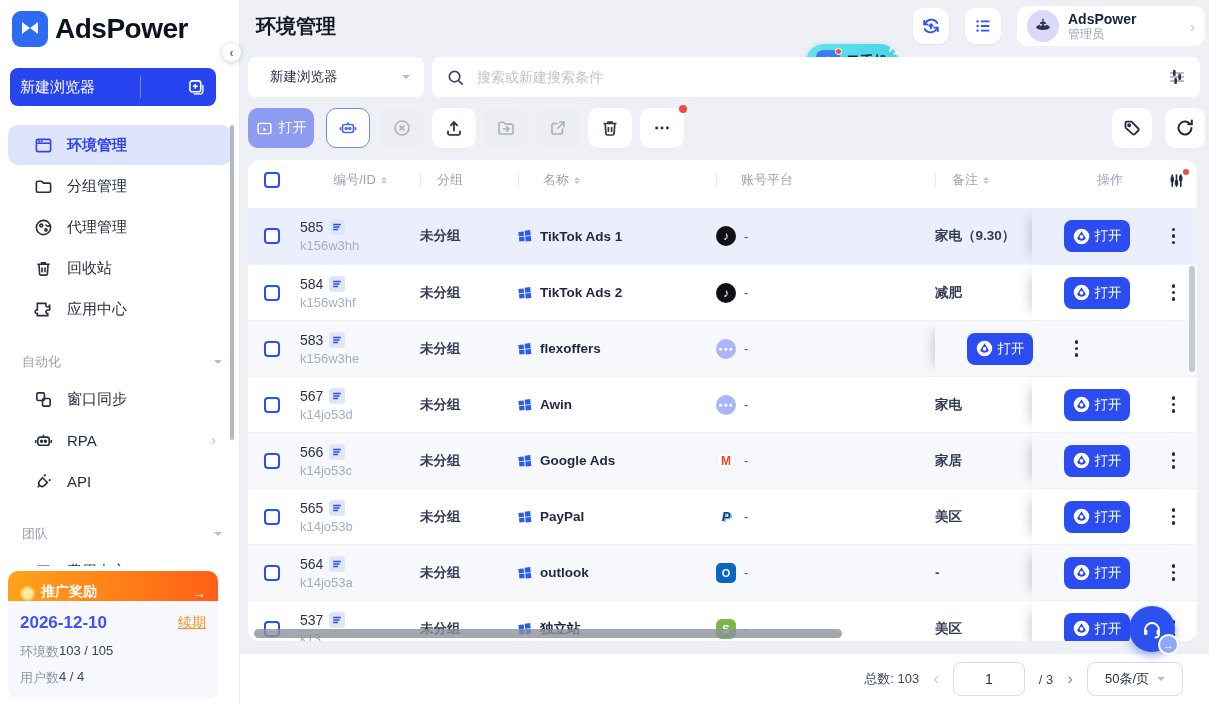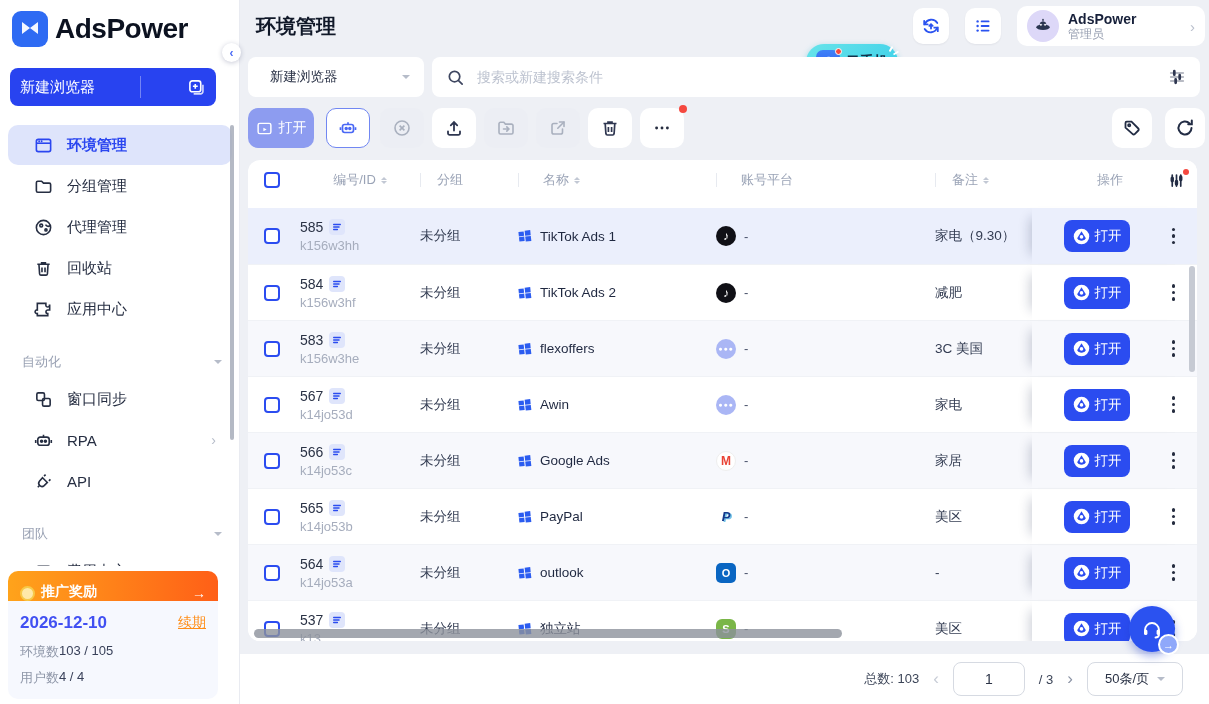--- a/index.html
+++ b/index.html
@@ -86,21 +86,21 @@
 
   .trow { height:56px; display:flex; align-items:stretch; border-top:1px solid #f0f2f6; background:#fff; }
   .trow .cell { height:100%; }
   .trow:first-child { border-top:none; }
   .trow.hl { background:#ebeffc; }
   .trow.tint { background:#f7f8fc; }
   .idline { display:flex; align-items:center; gap:6px; }
   .num { font-size:14px; color:#2a3245; }
   .notebadge { width:16px; height:16px; border-radius:4px; background:#dfe5fb; display:flex; align-items:center; justify-content:center; cursor:pointer; }
   .idsub { font-size:13px; color:#a6adbd; margin-top:3px; }
-  .gtxt, .ntxt, .rtxt { font-size:13.5px; color:#333c52; }
+  .gtxt, .ntxt, .rtxt { font-size:13.5px; color:#333c52;font-weight:bold; }
   .ntxt { color:#1f2840; }
   .picon { width:20px; height:20px; border-radius:50%; display:flex; align-items:center; justify-content:center; font-weight:700; }
   .picon.tiktok { background:#101016; color:#fff; font-size:12px; }
   .picon.generic { background:#aab6f5; color:#fff; font-size:7px; letter-spacing:1px; }
   .picon.gmail { background:#fff; border:1px solid #eee; color:#e94335; font-size:12px; }
   .picon.paypal { background:#fff; color:#153a8c; font-size:13px; font-style:italic; text-shadow:1.5px 1px 0 rgba(39,163,220,.65); }
   .picon.outlook { background:#0a66c2; border-radius:5px; color:#fff; font-size:11px; }
   .picon.shopify { background:#7ab648; border-radius:6px; color:#fff; font-size:11px; }
   .pdash { font-size:13px; color:#49526a; }
   .openbtn { margin-left:32px; align-self:center; width:66px; height:32px; border:none; border-radius:8px; background:#2b4cf0; color:#fff; font-size:13.5px; display:flex; align-items:center; justify-content:center; gap:5px; cursor:pointer; }
@@ -598,23 +598,20 @@
                     <rect x="8.2" y="8.6" width="6.4" height="5.8"></rect>
                   </g>
                 </svg>
       </span>
       <span class="ntxt">flexoffers</span>
     </div>
     <div class="cell c-platform">
       <span class="picon generic">●●●</span>
       <span class="pdash">-</span>
     </div>
-    <div class="cell c-remark">
-              <span class="rtxt">3C 美国</span>
-            </div>
     <div class="cell c-ops">
       <button class="openbtn">
         <svg width="17" height="17" viewBox="0 0 18 18">
                   <circle cx="9" cy="9" r="8.2" fill="#fff"></circle>
                   <path d="M9 3.4l4.6 7.4a5.4 5.4 0 0 1-9.2 0z" fill="#2b4cf0"></path>
                   <circle cx="9" cy="9.4" r="1.9" fill="#fff"></circle>
                 </svg>
         <span>打开</span>
       </button>
       <span class="kebab">

